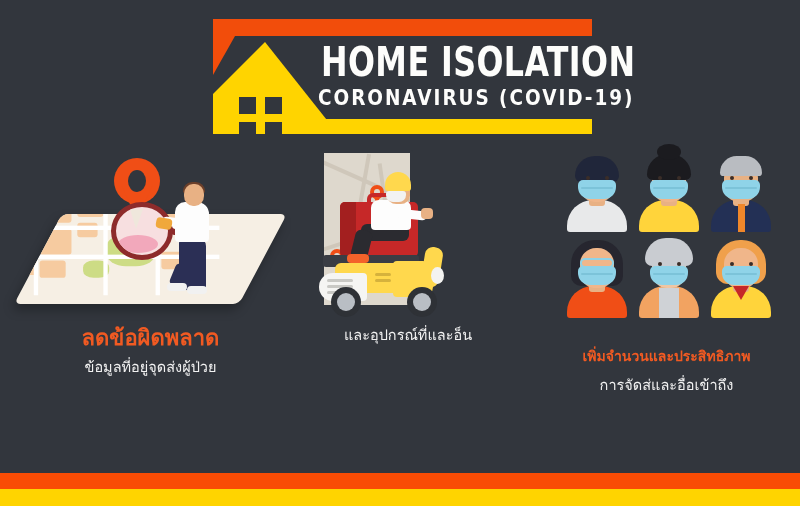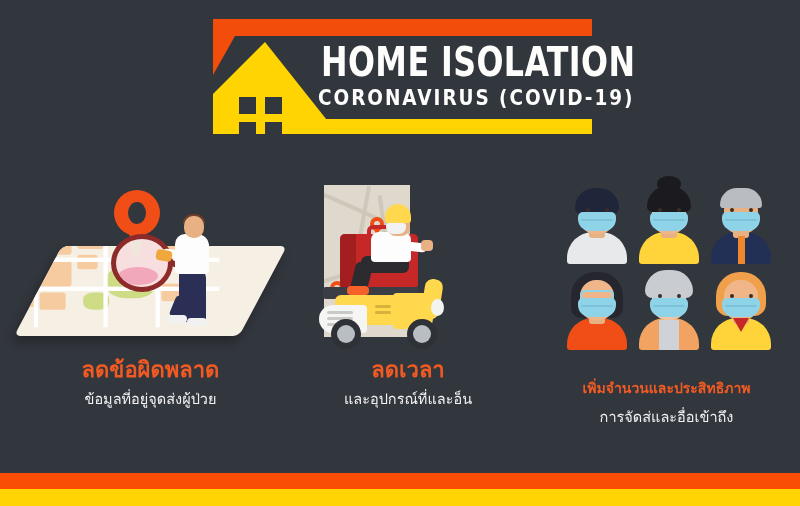--- a/index.html
+++ b/index.html
@@ -46,21 +46,21 @@
     letter-spacing:0.5px;transform:scaleX(0.86);transform-origin:center;
     white-space:nowrap;font-family:"DejaVu Sans Condensed","Liberation Sans",sans-serif;
   }
   .t-sub{
     color:#fdfdfb;font-weight:bold;font-size:21px;line-height:26px;
     letter-spacing:2.2px;transform:scaleX(0.88);transform-origin:center;
     white-space:nowrap;margin-top:1px;
   }
 
   
-  .cols{position:absolute;left:0;top:176px;width:787px;height:280px;}
+  .cols{position:absolute;left:0;top:144px;width:787px;height:280px;}
   .col{position:absolute;top:0;text-align:center;}
   .col-1{left:18px;width:265px;}
   .col-2{left:283px;width:250px;}
   .col-3{left:533px;width:267px;}
   .art{position:relative;height:175px;}
   .heading{
     color:#f15a22;font-size:22px;font-weight:bold;line-height:26px;
     margin-top:6px;white-space:nowrap;
   }
   .col-3 .heading{font-size:14px;margin-top:24px;}
@@ -313,21 +313,20 @@
           <div class="r-shoe"></div>
           <div class="r-torso"></div>
           <div class="r-arm"></div>
           <div class="r-hand"></div>
           <div class="r-head"></div>
           <div class="r-mask"></div>
           <div class="r-helmet"></div>
         </div>
       </div>
 
-      <div class="heading">ลดเวลา</div>
       <div class="caption">
         <div>และอุปกรณ์ที่และอ็น</div>
       </div>
     </div>
 
     <div class="col col-3">
       <div class="art">
         <div class="avatars">
 
           <div class="av" style="left:6px;top:0">

